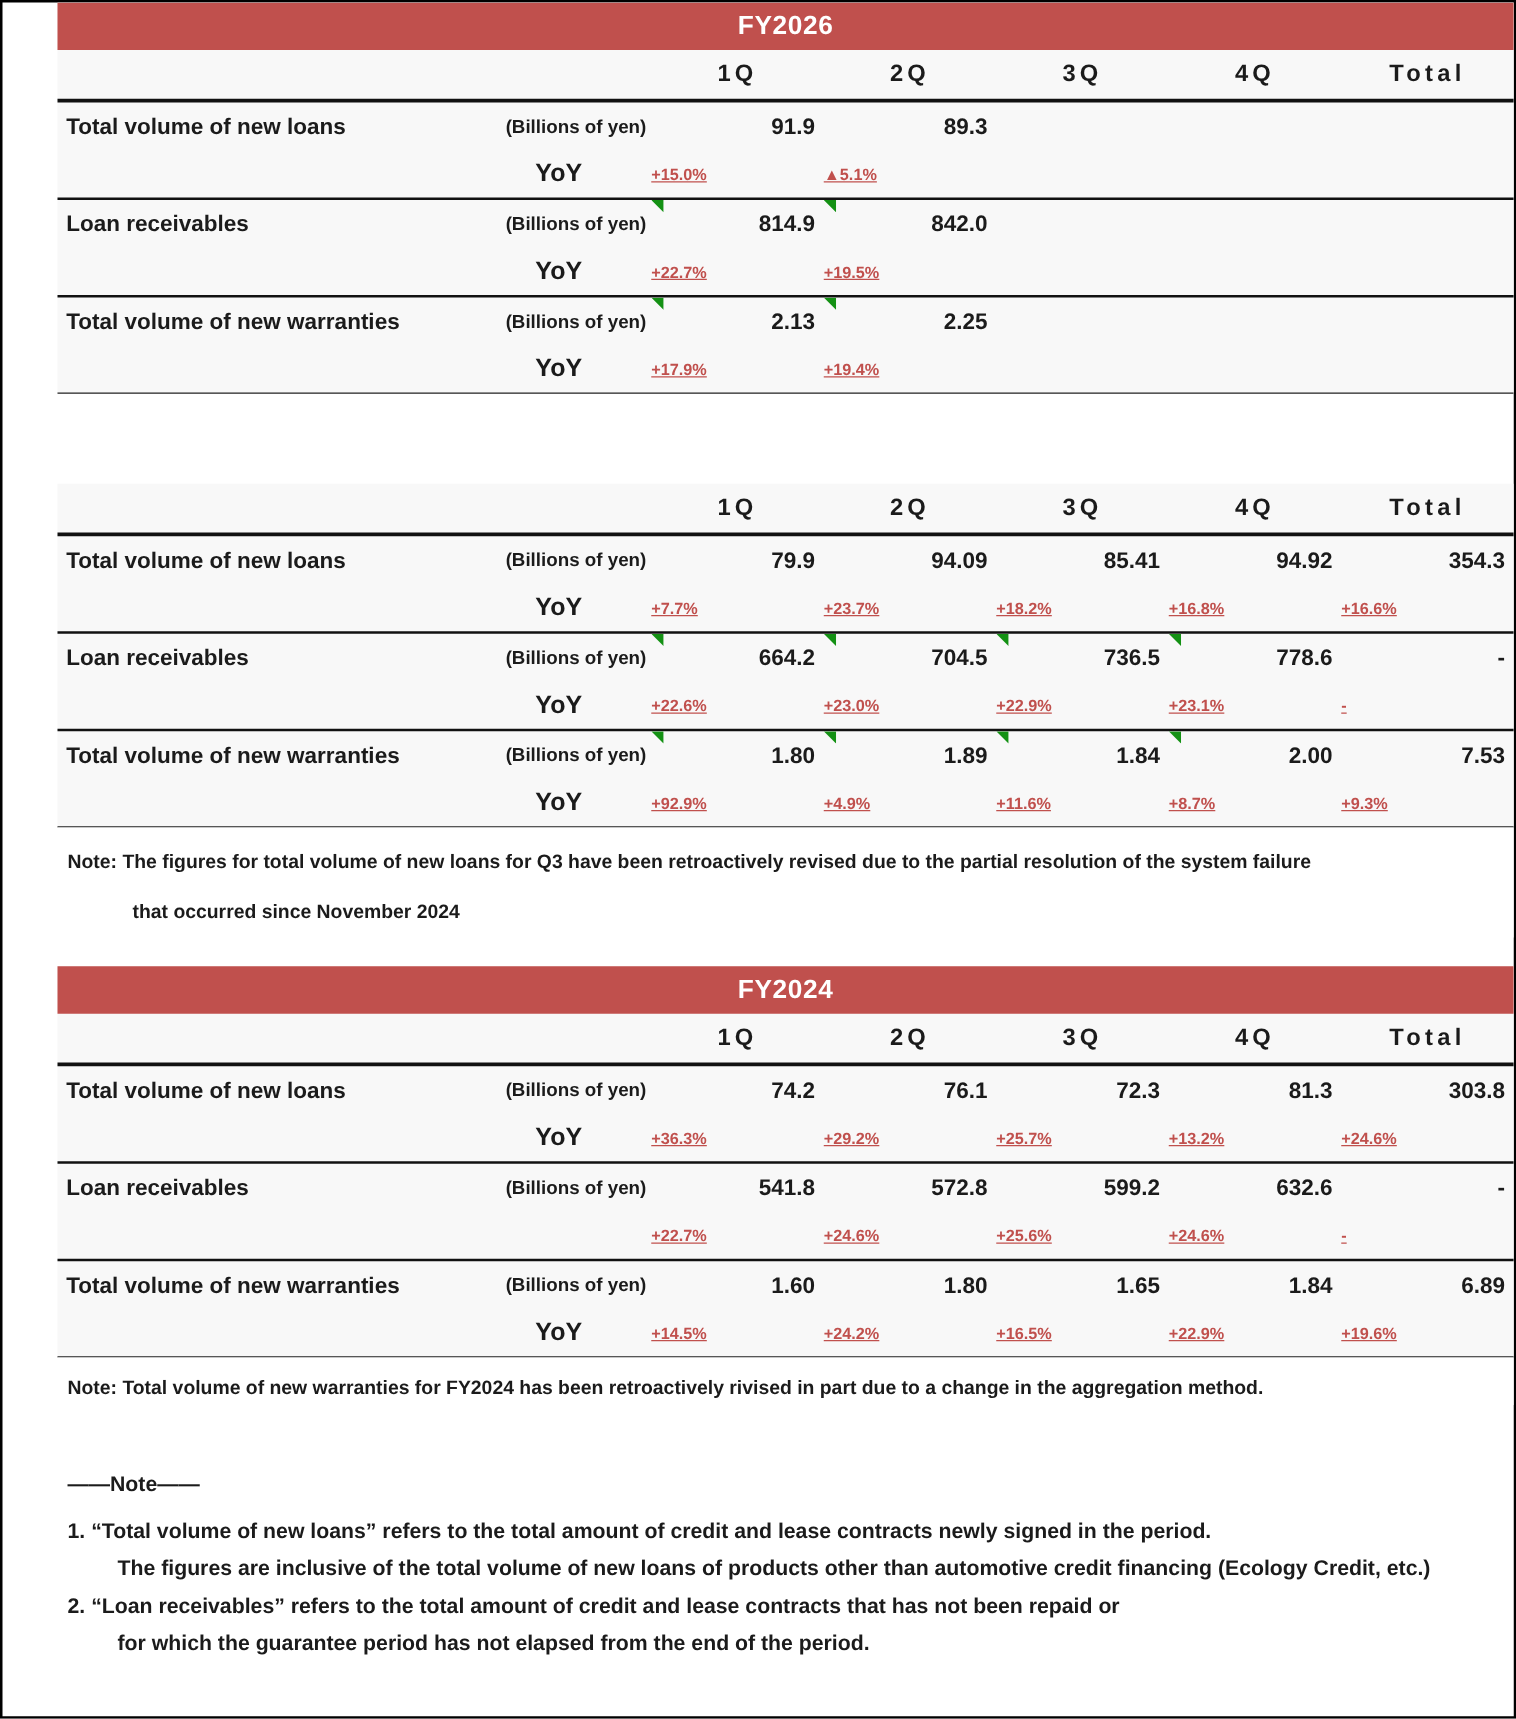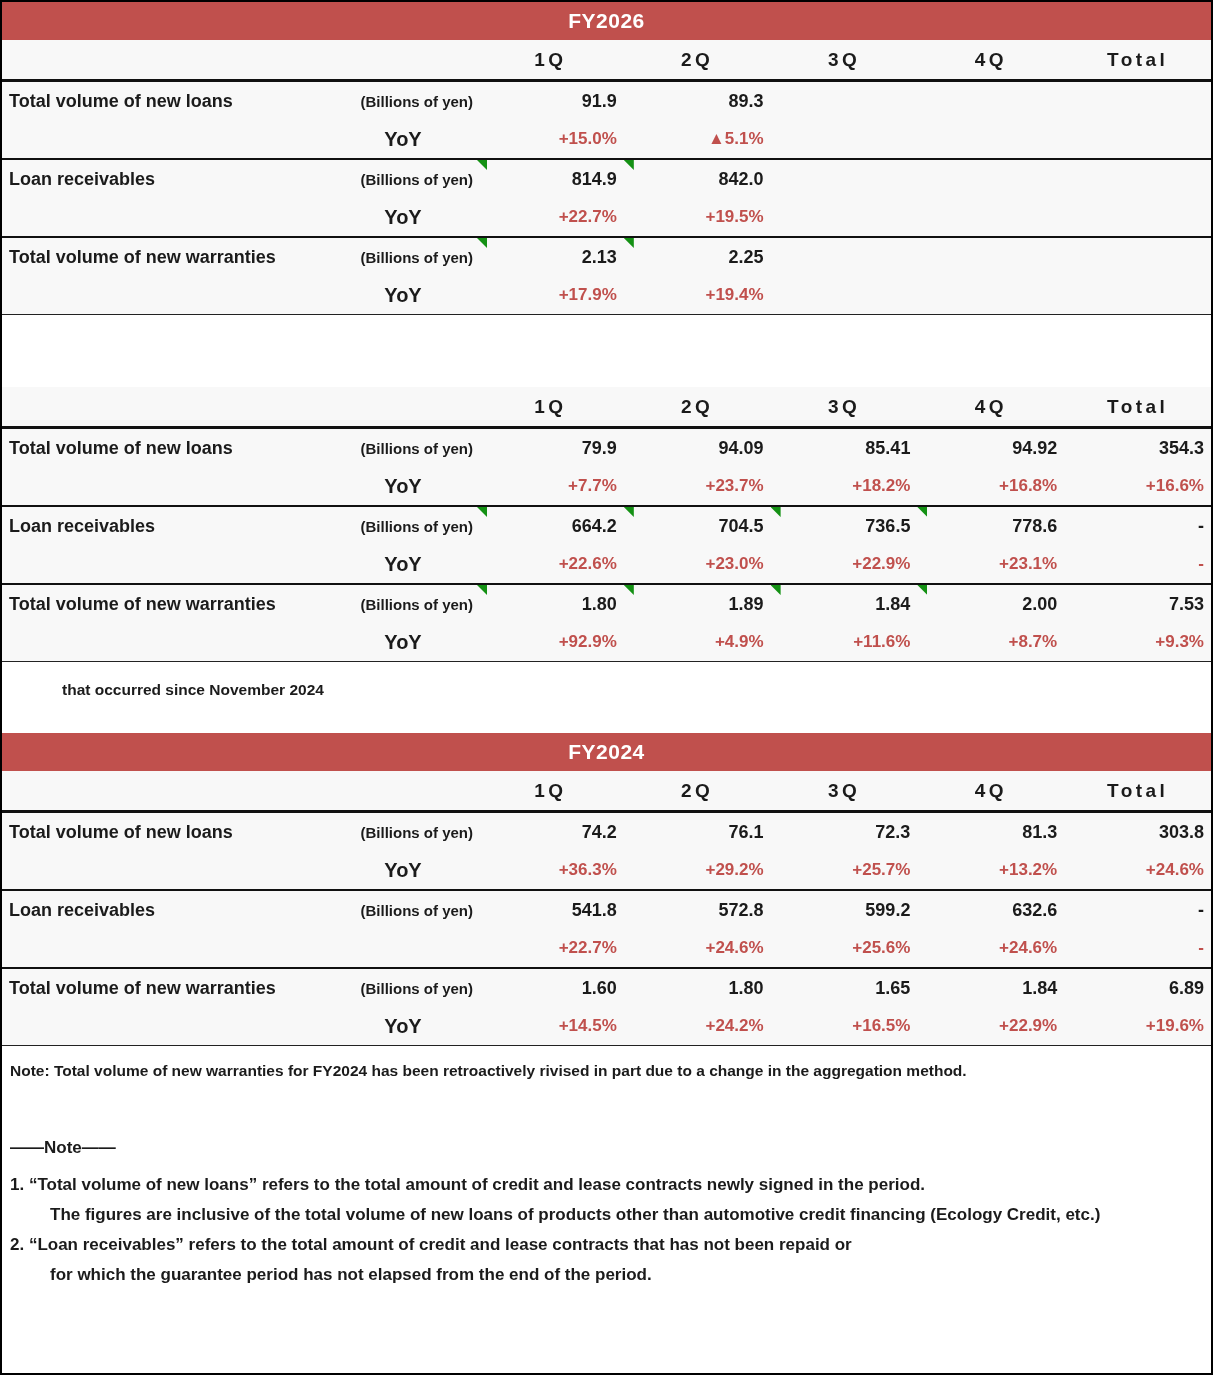--- a/index.html
+++ b/index.html
@@ -10,20 +10,21 @@
     font-weight: 700;
     color: #1b1b1b;
     -webkit-font-smoothing: antialiased;
   }
   .page {
     width: 1213px;
     height: 1375px;
     border: 2px solid #000;
     background: #ffffff;
     overflow: hidden;
+    padding-left: 44px;
   }
   
   .fy-table { background: #f8f8f8; border-bottom: 1px solid #222; }
   .band {
     height: 38px;
     background: #c0504d;
     color: #ffffff;
     display: flex; align-items: center; justify-content: center;
     font-size: 21px; letter-spacing: 0.5px;
   }
@@ -44,21 +45,21 @@
     font-size: 18px; text-align: right; padding-right: 7px;
     position: relative; height: 38px; line-height: 38px;
   }
   .flagged::before {
     content: "";
     position: absolute; left: 0; top: 0;
     width: 10px; height: 10px;
     background: #149114;
     clip-path: polygon(0 0, 100% 0, 100% 100%);
   }
-  .yoy { font-size: 17px; text-align: right; padding-right: 7px; color: #c0504d; }
+  .yoy { font-size: 13px; padding-right: 7px; color: #c0504d; text-decoration: underline; }
   
   .tbl-note { background: #ffffff; font-size: 15.5px; }
   .note-fy2025 { padding: 8px 0 0 8px; }
   .note-fy2025 .note-line { line-height: 40px; }
   .note-fy2024 { padding: 12px 0 0 8px; line-height: 26px; }
   .indent1 { padding-left: 52px; }
   #fy2026 { margin-bottom: 72px; }
   #fy2024 { margin-top: 23px; }
   .footer { margin-top: 48px; padding-left: 8px; font-size: 17px; }
   .f-head { line-height: 32px; margin-bottom: 6px; }
@@ -217,20 +218,21 @@
         <div class="c yoy">+92.9%</div>
         <div class="c yoy">+4.9%</div>
         <div class="c yoy">+11.6%</div>
         <div class="c yoy">+8.7%</div>
         <div class="c yoy">+9.3%</div>
       </div>
     </div>
   </section>
 
   <div class="tbl-note note-fy2025">
+    <div class="note-line">Note: The figures for total volume of new loans for Q3 have been retroactively revised due to the partial resolution of the system failure</div>
     <div class="note-line indent1">that occurred since November 2024</div>
   </div>
 
   <section class="fy-table" id="fy2024">
     <div class="band">
       <span>FY2024</span>
     </div>
     <div class="grid hdr-row">
       <div class="c"></div>
         <div class="c"></div>

